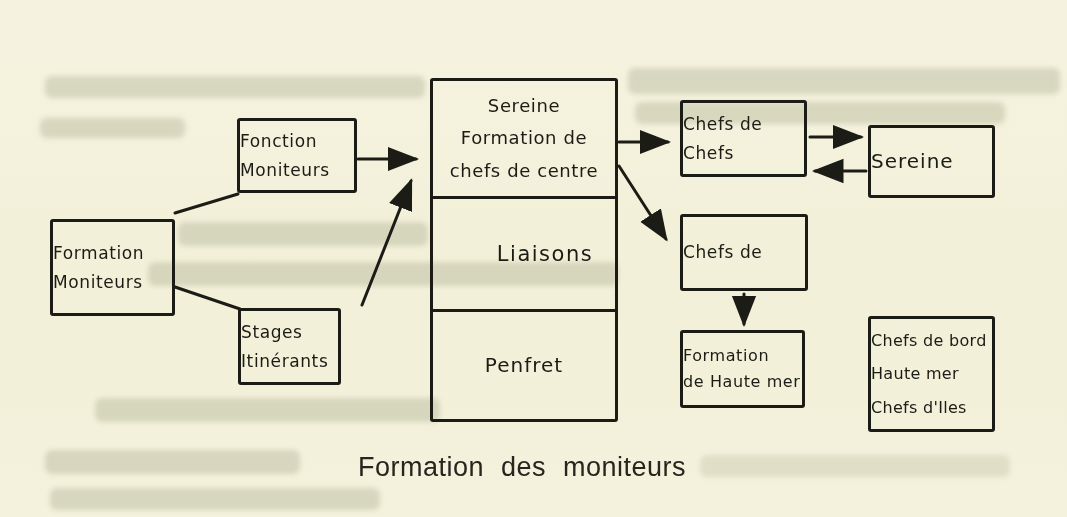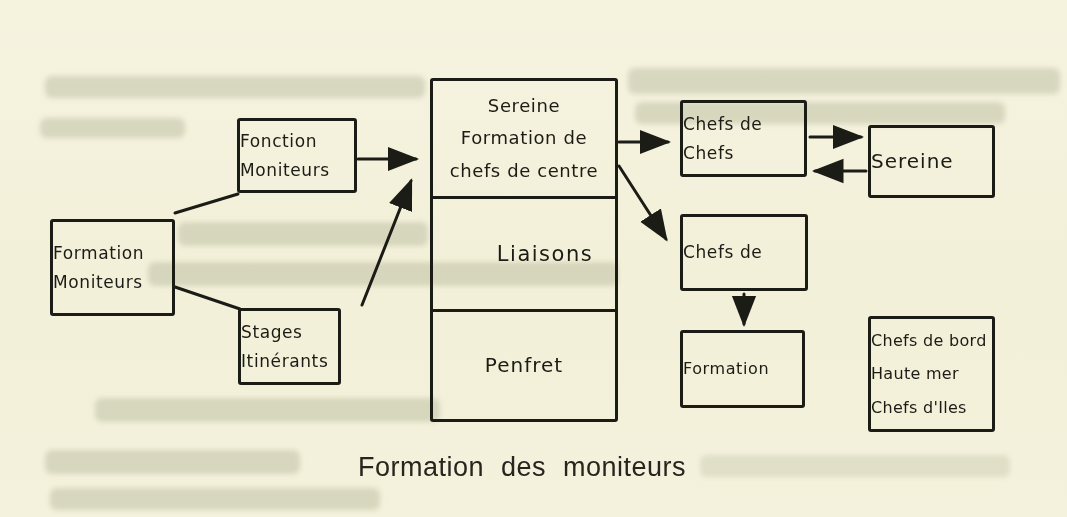--- a/index.html
+++ b/index.html
@@ -144,20 +144,21 @@
     <div class="box" style="left:868px;top:125px;width:127px;height:73px;font-size:20px;letter-spacing:1px">
       <span>Sereine</span>
     </div>
 
     <div class="box" style="left:680px;top:214px;width:128px;height:77px">
       <span>Chefs de</span>
     </div>
 
     <div class="box" style="left:680px;top:330px;width:125px;height:78px;font-size:16px">
       <span>Formation</span>
+      <span>de Haute mer</span>
     </div>
 
     <div class="box small-3lines" style="left:868px;top:316px;width:127px;height:116px">
       <span>Chefs de bord</span>
       <span>Haute mer</span>
       <span>Chefs d'Iles</span>
     </div>
 
     <div class="caption">Formation des moniteurs</div>
   </div>

